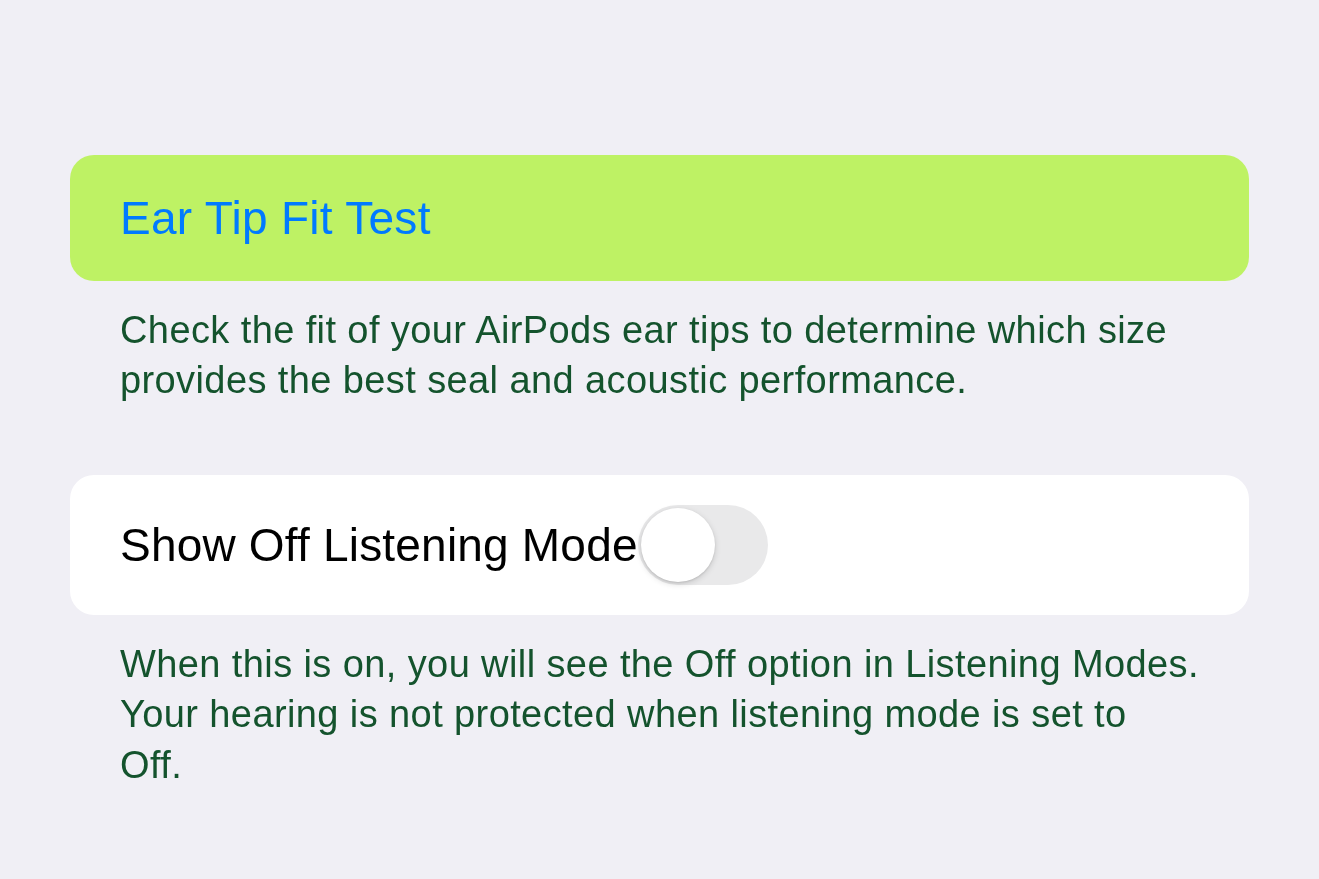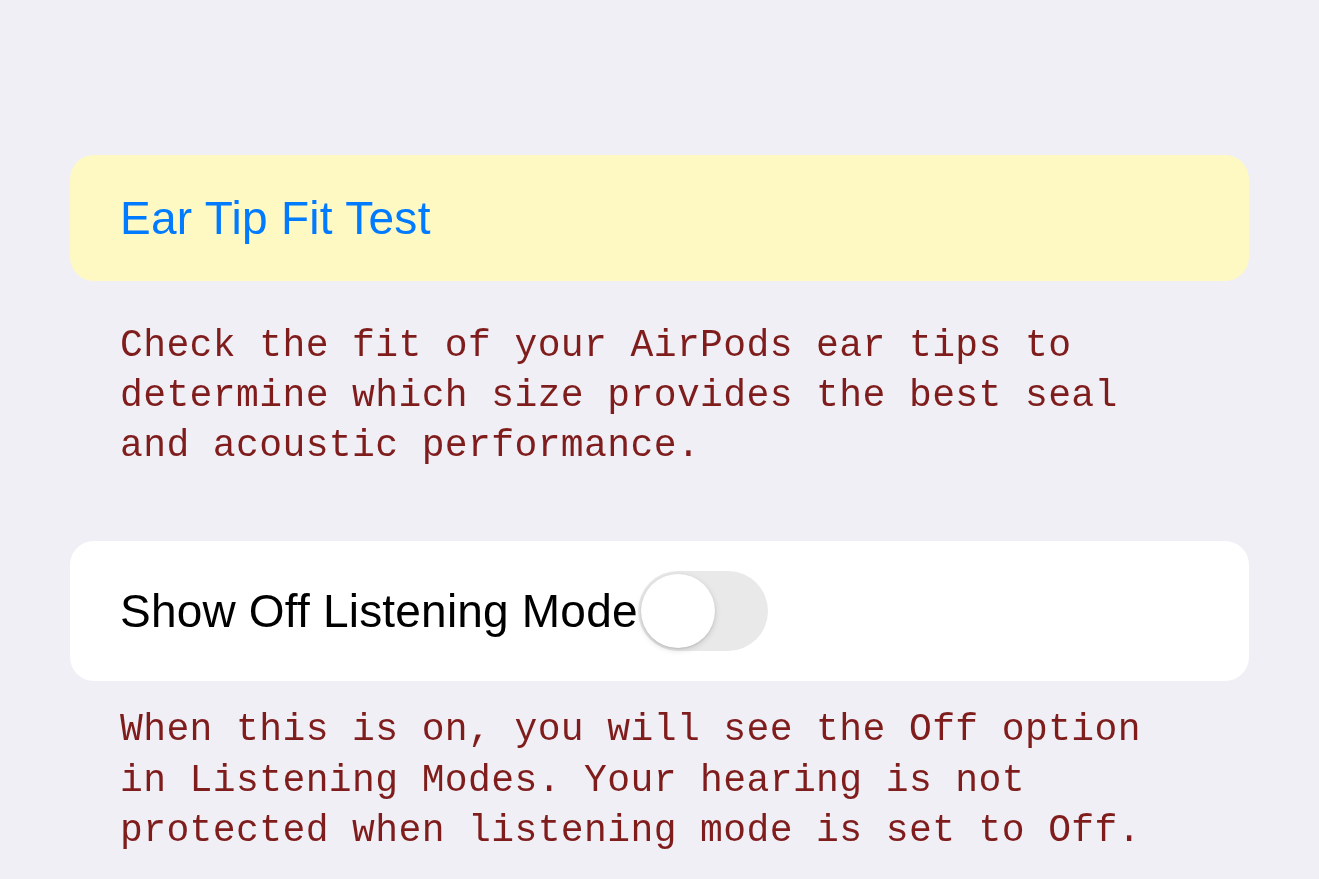--- a/index.html
+++ b/index.html
@@ -10,41 +10,40 @@
     
     body {
       background-color: #f0eff5;
       font-family: -apple-system, BlinkMacSystemFont, "Helvetica Neue", Helvetica, Arial, sans-serif;
       width: 1319px;
       height: 879px;
       padding: 155px 70px 0 70px;
     }
     
     .settings-card {
-      background-color: #fef9c3;
+      background-color: #bef264;
       border-radius: 24px;
       padding: 36px 50px;
-      margin-bottom: 16px;
+      margin-bottom: 0;
     }
     
     .link-text {
       color: #007aff;
       font-size: 46px;
       font-weight: 400;
       letter-spacing: 0.3px;
     }
     
     .section-footer {
-      color: #7f1d1d;
+      color: #14532d;
       font-size: 38px;
       font-weight: 400;
       line-height: 1.32;
       padding: 24px 50px 0 50px;
       letter-spacing: 0.4px;
-      font-family: Liberation Mono, monospace;
     }
     
     .settings-row {
       background-color: #ffffff;
       border-radius: 24px;
       padding: 30px 40px 30px 50px;
       display: flex;
       align-items: center;
       margin-top: 70px;
     }

